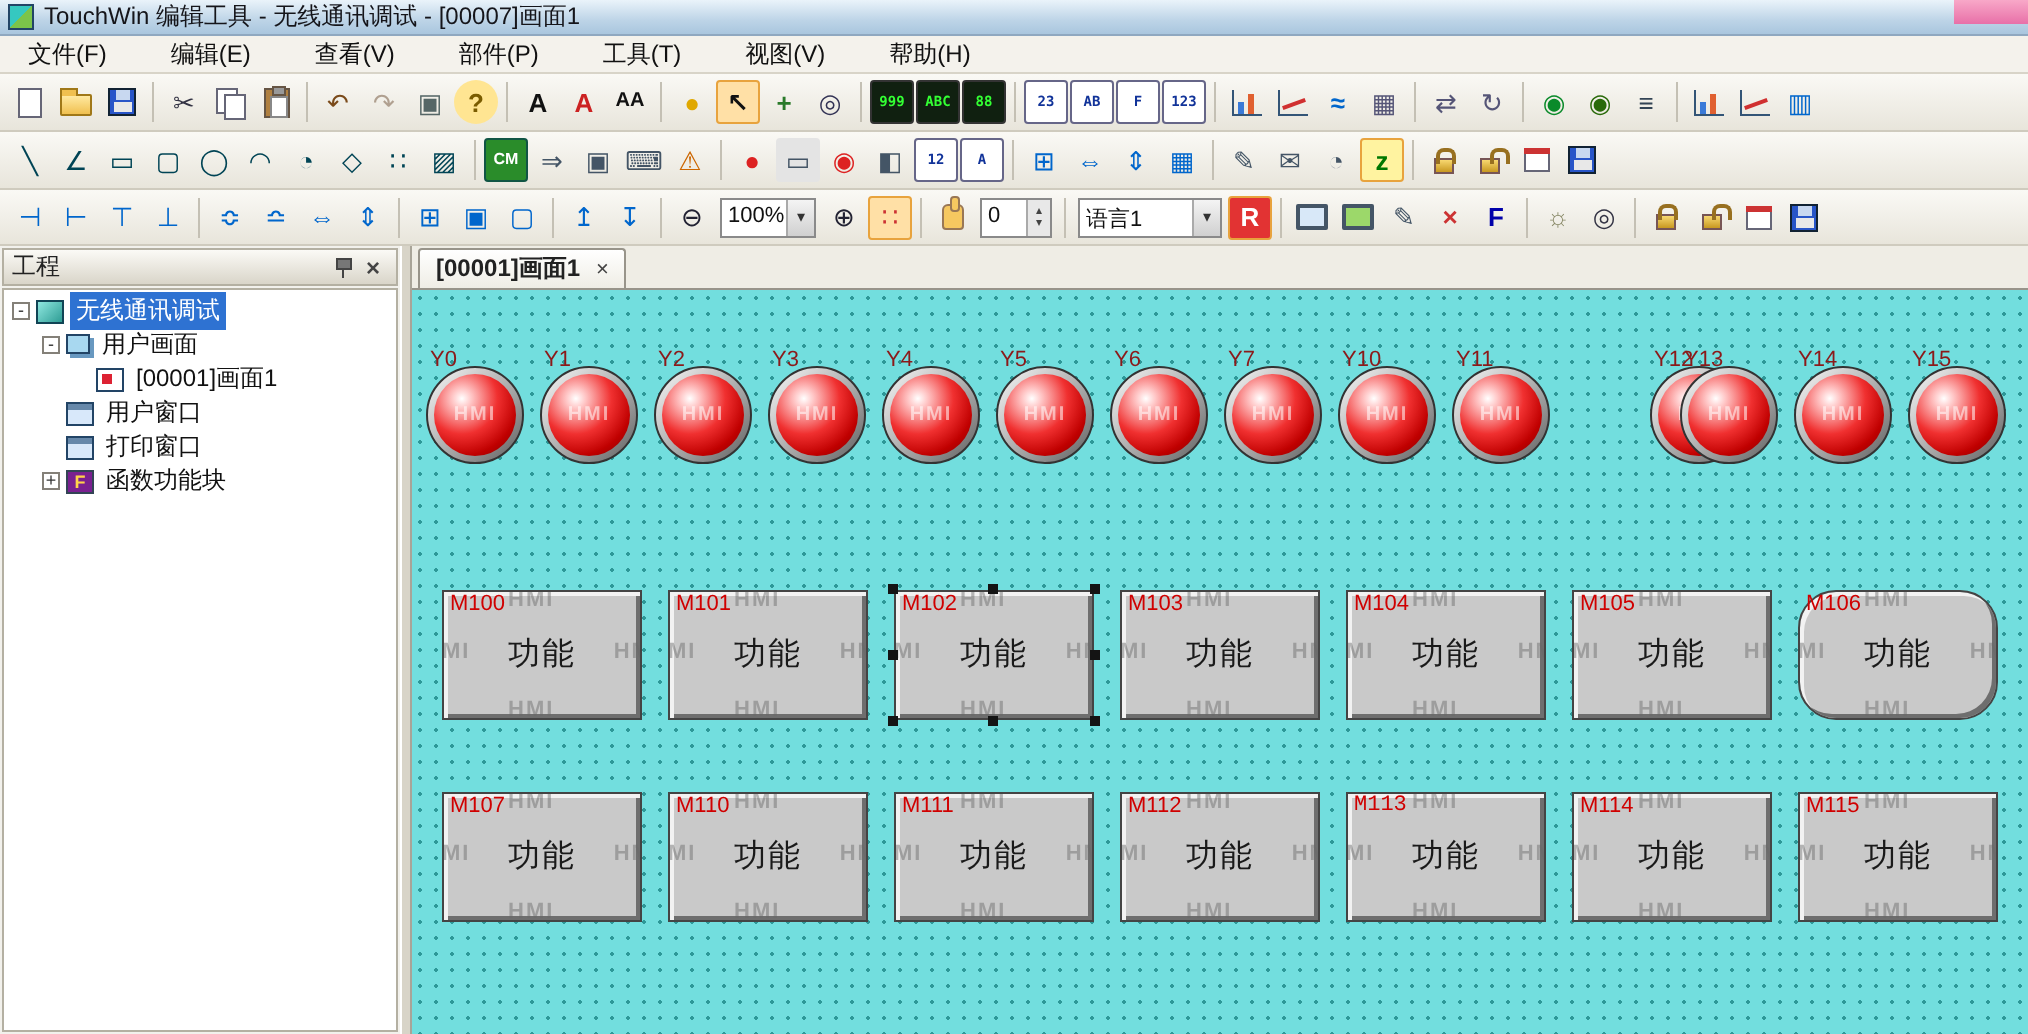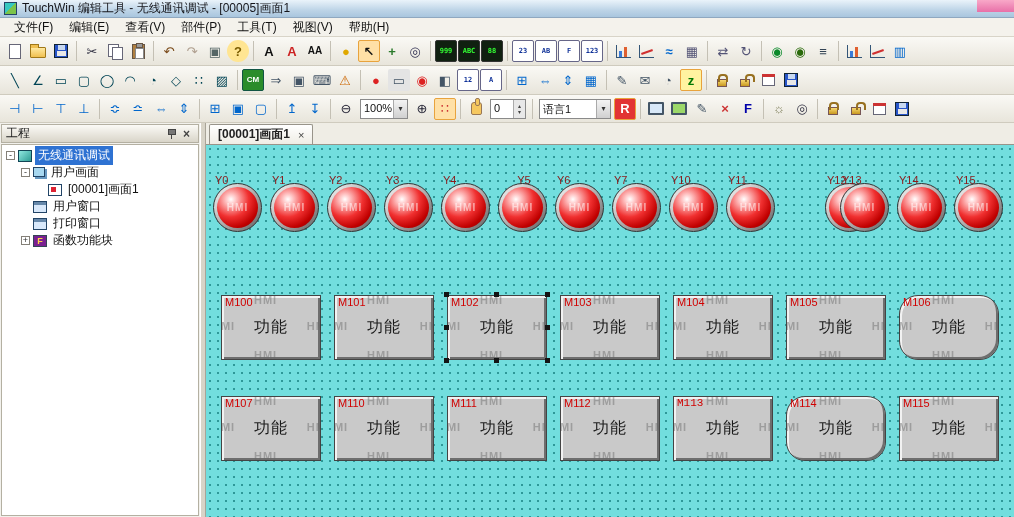--- a/index.html
+++ b/index.html
@@ -6,21 +6,21 @@
   html,body{width:1014px;height:517px;overflow:hidden;background:#ECE9E0;}
   #app{position:relative;width:1014px;height:517px;background:#ECE9E0;font-size:12px;}
 
   
   .titlebar{height:18px;background:linear-gradient(#EAF3FA,#BDD4E7 60%,#A9C6DE);border-bottom:1px solid #8FA8C0;display:flex;align-items:center;padding:0 4px;position:relative;}
   .app-icon{width:13px;height:13px;margin-right:5px;background:linear-gradient(135deg,#35C8C0 0 50%,#7CC44A 50%);border:1px solid #246;flex:none;}
   .title-text{font-size:12px;color:#15151a;white-space:nowrap;}
   .win-fragment{position:absolute;right:0;top:0;width:37px;height:12px;background:linear-gradient(#F8A8C8,#E870A8);}
 
   
-  .menubar{height:19px;background:#F4F2EC;border-bottom:1px solid #D8D4C8;display:flex;align-items:center;padding-left:6px;}
+  .menubar{height:19px;background:#F4F2EC;border-bottom:1px solid #D8D4C8;display:flex;align-items:center;padding-left:6px;gap:16px;}
   .menu-item{padding:2px 8px;font-size:12px;color:#111;cursor:default;}
 
   
   .toolbar{height:29px;background:linear-gradient(#FAF9F5,#E8E5DB);border-bottom:1px solid #CFCBBE;display:flex;align-items:center;padding:0 4px;gap:1px;overflow:hidden;white-space:nowrap;}
   .toolbar:nth-of-type(5){height:28px;}
   .tbtn{width:22px;height:22px;flex:none;display:inline-flex;align-items:center;justify-content:center;font-size:13px;border:1px solid transparent;border-radius:2px;line-height:1;}
   .tsel{background:#FFE0A6;border:1px solid #E8A33D;}
   .tsep{width:1px;height:20px;background:#C4C0B4;margin:0 3px;flex:none;}
   .tdisp{background:#102010;color:#3F3;font-size:7px;font-weight:bold;border:1px solid #333;font-family:"DejaVu Sans Mono",monospace;}
   .tdisp2{background:#fff;color:#139;font-size:7px;font-weight:bold;border:1px solid #668;font-family:"DejaVu Sans Mono",monospace;}
@@ -113,21 +113,21 @@
   .h-nw{top:-4px;left:-4px;} .h-n{top:-4px;left:calc(50% - 3px);} .h-ne{top:-4px;right:-4px;}
   .h-w{top:calc(50% - 3px);left:-4px;} .h-e{top:calc(50% - 3px);right:-4px;}
   .h-sw{bottom:-4px;left:-4px;} .h-s{bottom:-4px;left:calc(50% - 3px);} .h-se{bottom:-4px;right:-4px;}
 </style>
 </head>
 <body>
 
 <div id="app">
   <div class="titlebar">
     <span class="app-icon"></span>
-    <span class="title-text">TouchWin 编辑工具 - 无线通讯调试 - [00005]画面1</span>
+    <span class="title-text">TouchWin 编辑工具 - 无线通讯调试 - [00007]画面1</span>
     <span class="win-fragment"></span>
   </div>
 
   <div class="menubar">
       <span class="menu-item">文件(F)</span>
       <span class="menu-item">编辑(E)</span>
       <span class="menu-item">查看(V)</span>
       <span class="menu-item">部件(P)</span>
       <span class="menu-item">工具(T)</span>
       <span class="menu-item">视图(V)</span>
@@ -400,21 +400,21 @@
           </div>
           <div class="lamp-group" style="left: 235px; top: 29px;">
             <div class="addr-label" style="color: rgb(139, 26, 26); padding-left: 2px;">Y4</div>
             <div class="lamp-bezel">
               <div class="lamp-sphere">
                 <div class="lamp-wm">HMI</div>
               </div>
             </div>
           </div>
           <div class="lamp-group" style="left: 292px; top: 29px;">
-            <div class="addr-label" style="color: rgb(139, 26, 26); padding-left: 2px; text-align: center;">Y5</div>
+            <div class="addr-label" style="color: rgb(139, 26, 26); padding-left: 2px;">Y5</div>
             <div class="lamp-bezel">
               <div class="lamp-sphere">
                 <div class="lamp-wm">HMI</div>
               </div>
             </div>
           </div>
           <div class="lamp-group" style="left: 349px; top: 29px;">
             <div class="addr-label" style="color: rgb(139, 26, 26); padding-left: 2px;">Y6</div>
             <div class="lamp-bezel">
               <div class="lamp-sphere">
@@ -599,21 +599,21 @@
           <div class="hmi-btn" style="left: 467px; top: 251px;">
             <div class="addr-label btn-addr" style="color: rgb(208, 0, 0); font-family: Liberation Mono, monospace;">M113</div>
             <div class="btn-face">
               <span class="btn-wm wm1">HMI</span>
               <span class="btn-wm wm2">HMI</span>
               <span class="btn-wm wm3">HMI</span>
               <span class="btn-wm wm4">HMI</span>
               <div class="btn-text">功能</div>
             </div>
           </div>
-          <div class="hmi-btn" style="left: 580px; top: 251px; border-radius: 19px;">
+          <div class="hmi-btn" style="left: 580px; top: 251px;">
             <div class="addr-label btn-addr" style="color: rgb(208, 0, 0);">M114</div>
             <div class="btn-face">
               <span class="btn-wm wm1">HMI</span>
               <span class="btn-wm wm2">HMI</span>
               <span class="btn-wm wm3">HMI</span>
               <span class="btn-wm wm4">HMI</span>
               <div class="btn-text">功能</div>
             </div>
           </div>
           <div class="hmi-btn" style="left: 693px; top: 251px;">

